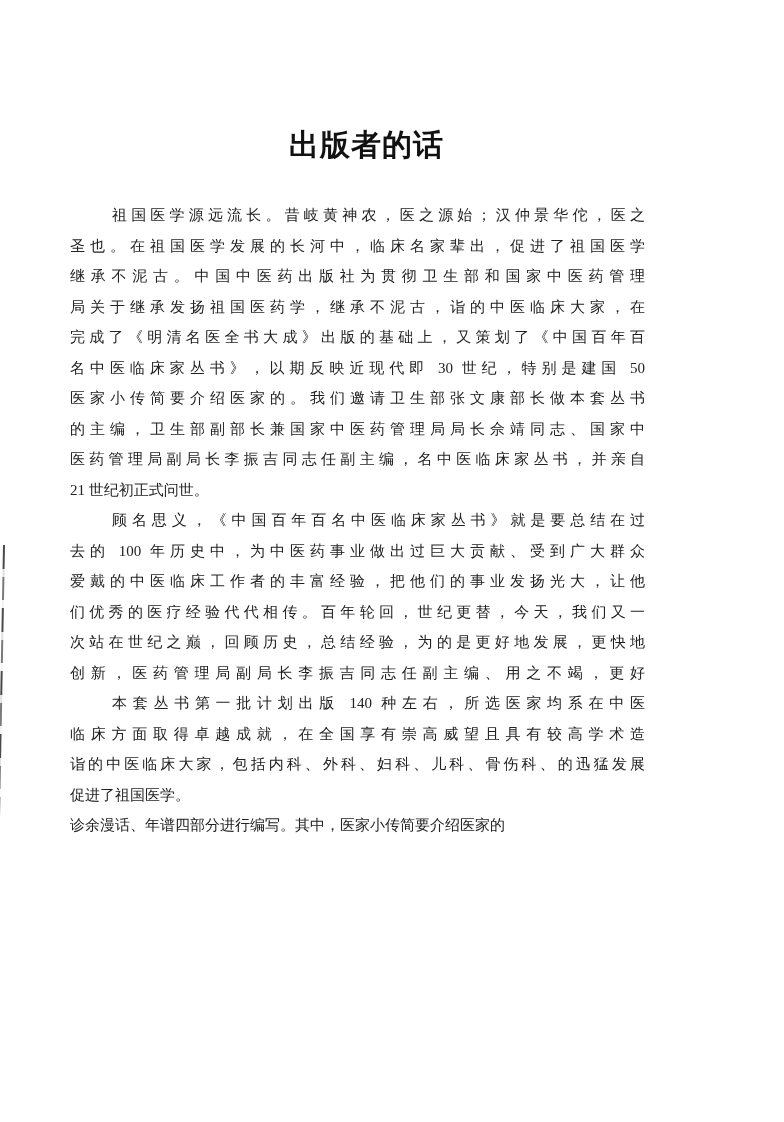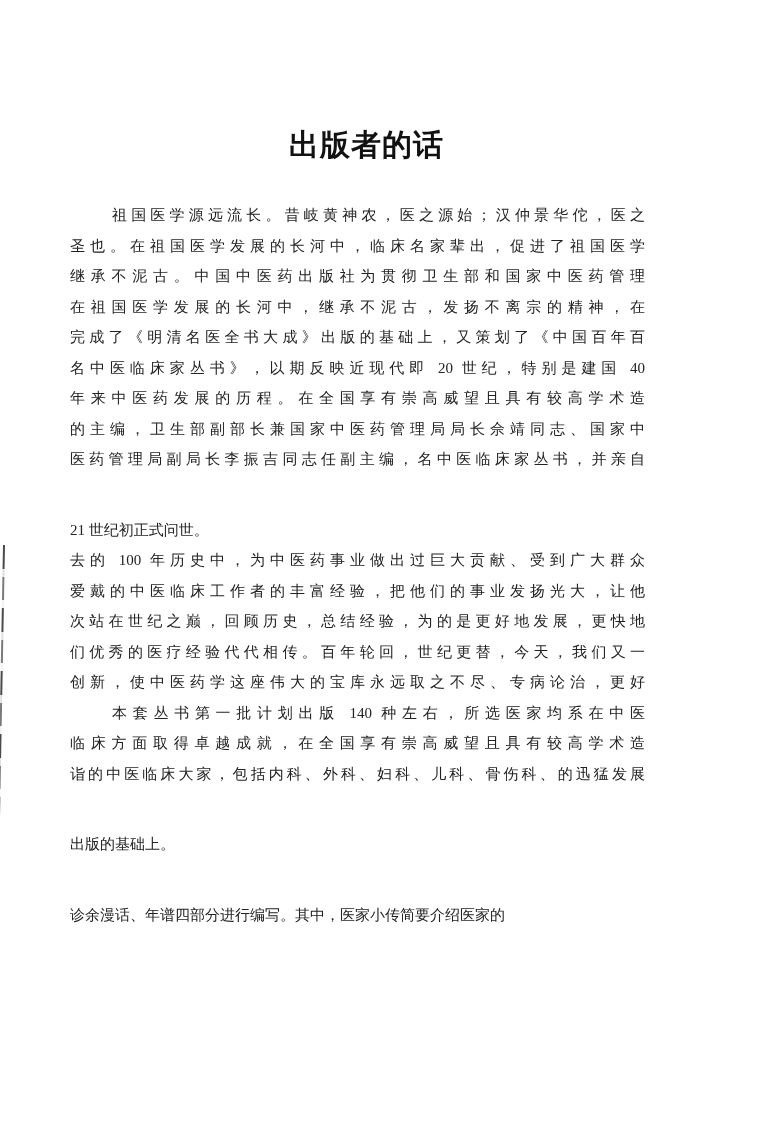--- a/index.html
+++ b/index.html
@@ -63,52 +63,52 @@
     white-space: nowrap;
     overflow: visible;
   }
   .line.indent {
     padding-left: 42px;
     width: 533px;
   }
   .line.para-end {
     text-align: left;
     text-align-last: left;
-    margin-top: 40px;
   }
 </style>
 </head>
 <body>
 
 <div class="page">
 
   <div class="scan-line"></div>
 
   <h1 class="title">出版者的话</h1>
 
   <div class="body-text">
 
     <div class="line indent">祖国医学源远流长。昔岐黄神农，医之源始；汉仲景华佗，医之</div>
     <div class="line">圣也。在祖国医学发展的长河中，临床名家辈出，促进了祖国医学</div>
     <div class="line">继承不泥古。中国中医药出版社为贯彻卫生部和国家中医药管理</div>
-    <div class="line">在祖国医学发展的长河中，继承不泥古，发扬不离宗的精神，在</div>
+    <div class="line">局关于继承发扬祖国医药学，继承不泥古，诣的中医临床大家，在</div>
     <div class="line">完成了《明清名医全书大成》出版的基础上，又策划了《中国百年百</div>
-    <div class="line">名中医临床家丛书》，以期反映近现代即 20 世纪，特别是建国 40</div>
-    <div class="line">年来中医药发展的历程。在全国享有崇高威望且具有较高学术造</div>
+    <div class="line">名中医临床家丛书》，以期反映近现代即 30 世纪，特别是建国 50</div>
+    <div class="line">医家小传简要介绍医家的。我们邀请卫生部张文康部长做本套丛书</div>
     <div class="line">的主编，卫生部副部长兼国家中医药管理局局长佘靖同志、国家中</div>
     <div class="line">医药管理局副局长李振吉同志任副主编，名中医临床家丛书，并亲自</div>
     <div class="line para-end">21 世纪初正式问世。</div>
 
+    <div class="line indent">顾名思义，《中国百年百名中医临床家丛书》就是要总结在过</div>
     <div class="line">去的 100 年历史中，为中医药事业做出过巨大贡献、受到广大群众</div>
     <div class="line">爱戴的中医临床工作者的丰富经验，把他们的事业发扬光大，让他</div>
+    <div class="line">们优秀的医疗经验代代相传。百年轮回，世纪更替，今天，我们又一</div>
     <div class="line">次站在世纪之巅，回顾历史，总结经验，为的是更好地发展，更快地</div>
-    <div class="line">们优秀的医疗经验代代相传。百年轮回，世纪更替，今天，我们又一</div>
-    <div class="line">创新，使中医药学这座伟大的宝库永远取之不尽、专病论治，更好</div>
+    <div class="line">创新，医药管理局副局长李振吉同志任副主编、用之不竭，更好</div>
 
     <div class="line indent">本套丛书第一批计划出版 140 种左右，所选医家均系在中医</div>
     <div class="line">临床方面取得卓越成就，在全国享有崇高威望且具有较高学术造</div>
     <div class="line">诣的中医临床大家，包括内科、外科、妇科、儿科、骨伤科、的迅猛发展</div>
-    <div class="line para-end">出版的基础上。</div>
+    <div class="line para-end">促进了祖国医学。</div>
 
     <div class="line para-end">诊余漫话、年谱四部分进行编写。其中，医家小传简要介绍医家的</div>
   </div>
 
 </div>
 
 </body></html>

